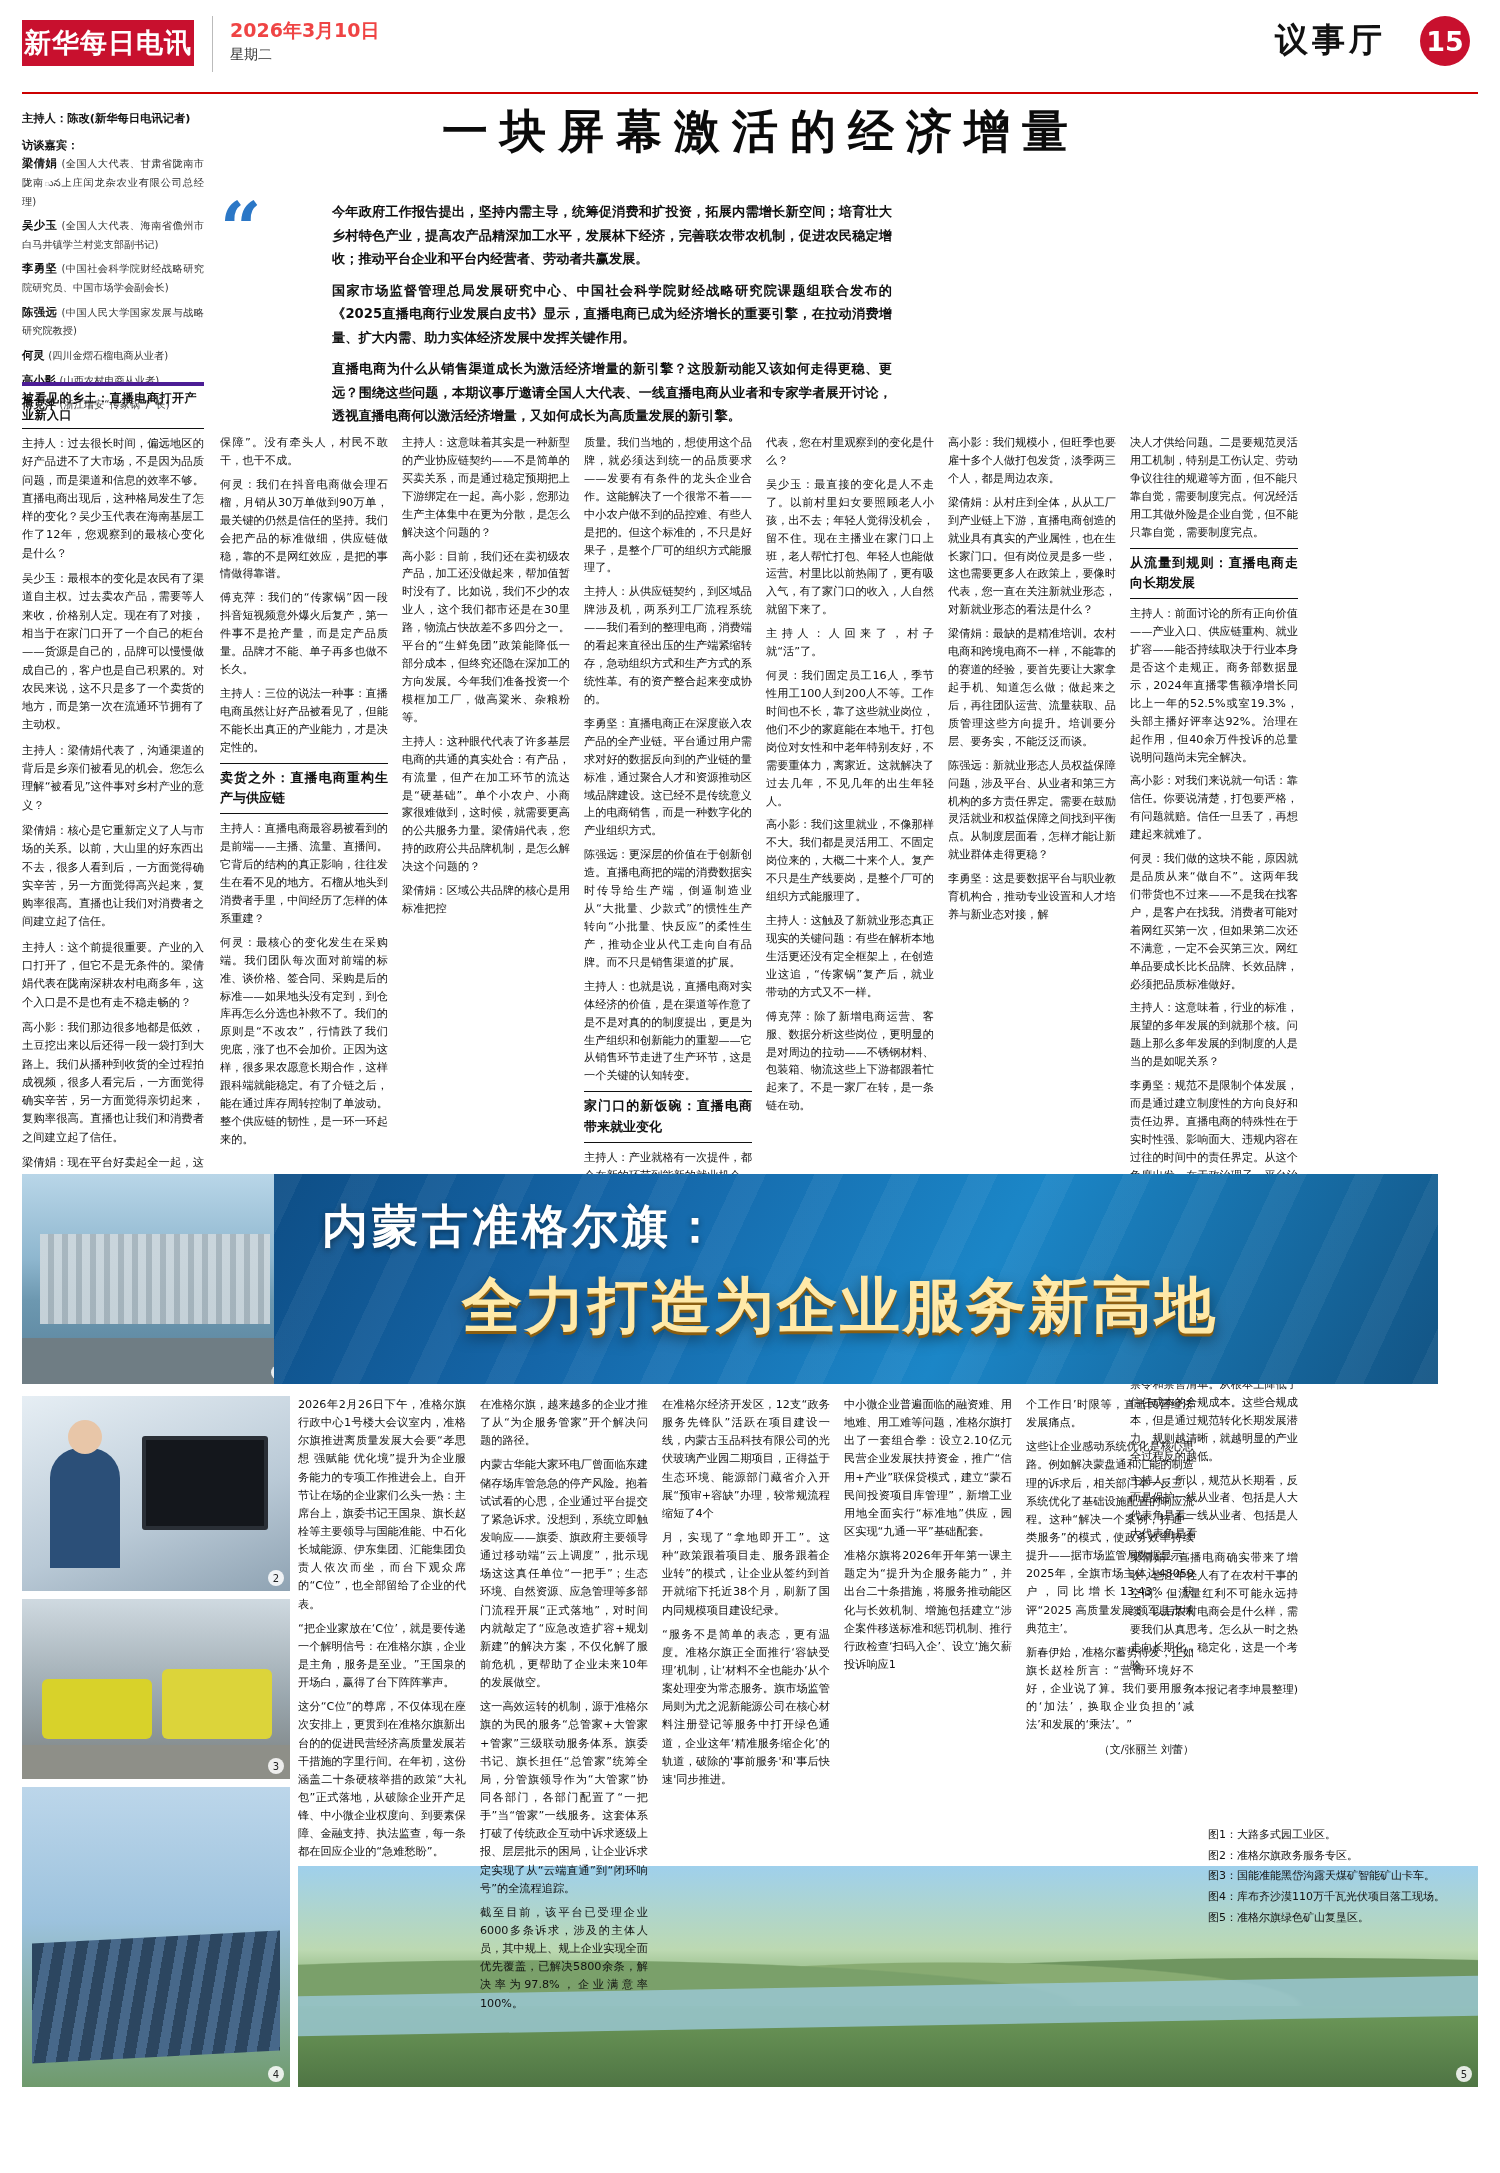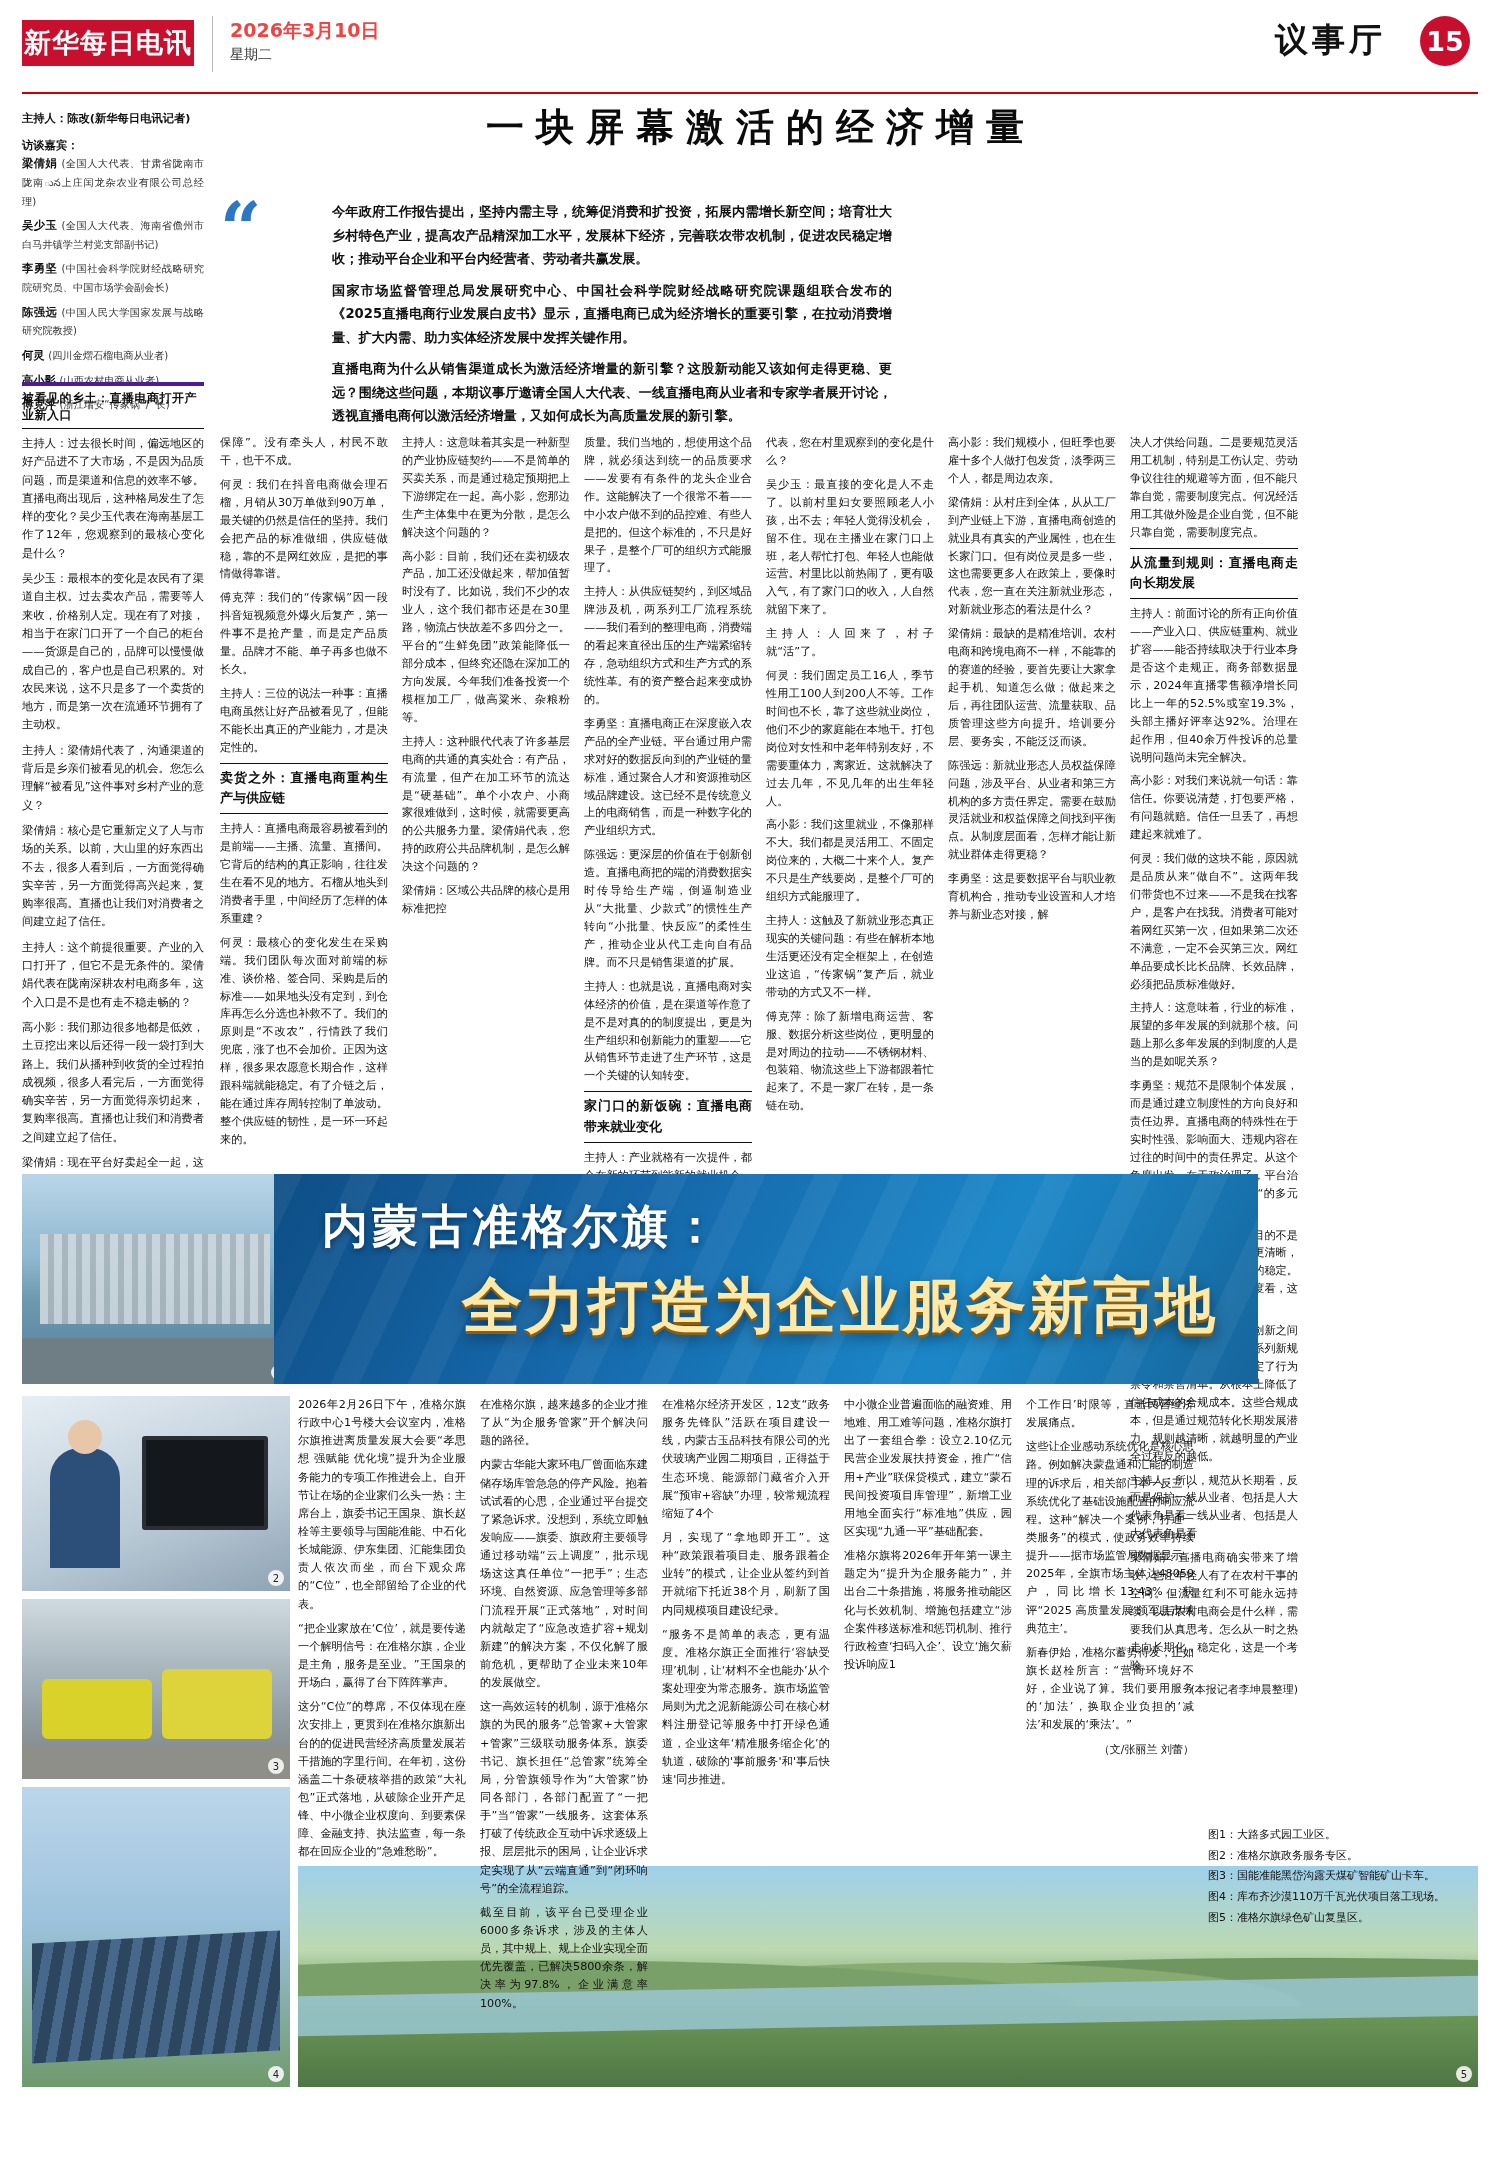--- a/index.html
+++ b/index.html
@@ -33,35 +33,35 @@
   .host-col .guest-hd{margin-top:8px;font-weight:bold;}
   .host-col .guest{margin-bottom:6px;text-align:justify;}
   .host-col .sub{font-size:10.2px;color:#333;}
 
   .sidebar-sub{position:absolute;left:0;top:278px;width:182px;}
   .sidebar-sub .sub-title{font-size:12px;font-weight:bold;border-top:4px solid #4c1d95;border-bottom:1px solid #111;
      padding:4px 0;margin-bottom:6px;letter-spacing:.5px;}
   .sidebar-sub p{font-size:11.3px;line-height:1.62;margin:0 0 7px 0;text-align:justify;}
 
   .headline-wrap{position:absolute;left:198px;top:0;width:1082px;}
-  .headline{font-size:38px;font-weight:bold;letter-spacing:12px;text-align:center;line-height:1.2;
+  .headline{font-size:46px;font-weight:bold;letter-spacing:12px;text-align:center;line-height:1.2;
      font-family:"DejaVu Serif","Liberation Serif",serif;color:#0b0b0b;}
   .lead-wrap{position:absolute;left:310px;top:96px;width:560px;}
   .quote-mark{position:absolute;left:198px;top:96px;font-size:72px;line-height:.8;color:#2b77c6;font-weight:bold;font-family:"DejaVu Serif",serif;}
   .lead p{font-size:13.2px;line-height:1.78;margin:0 0 8px 0;text-align:justify;font-weight:bold;color:#111;}
 
   .cols{position:absolute;left:198px;top:330px;width:1082px;height:560px;}
   .col{position:absolute;top:0;width:168px;font-size:11.2px;line-height:1.6;text-align:justify;}
   .col p{margin:0 0 6px 0;}
   .c1{left:0;}.c2{left:182px;}.c3{left:364px;}.c4{left:546px;}.c5{left:728px;}.c6{left:910px;}
   .subhead{font-size:13px;font-weight:bold;border-top:1px solid #111;border-bottom:1px solid #111;padding:4px 0;margin:4px 0 6px 0;}
   .byline{text-align:right;font-size:11px;margin-top:6px;}
 
   
-  .banner{position:absolute;left:22px;top:1160px;width:1236px;height:210px;overflow:hidden;}
+  .banner{position:absolute;left:22px;top:1160px;width:1416px;height:210px;overflow:hidden;}
   .banner-photo{position:absolute;left:0;top:0;width:270px;height:210px;
     background:linear-gradient(#b9d6e8,#8fb7cf 40%,#6d98b0 60%,#56809a);}
   .banner-photo .stacks{position:absolute;left:18px;top:60px;width:230px;height:90px;
     background:repeating-linear-gradient(90deg,#cfd8dd 0 8px,#aab6bd 8px 14px);opacity:.9;}
   .banner-photo .ground{position:absolute;left:0;bottom:0;width:100%;height:46px;background:#6f7d84;}
   .banner-photo .num{position:absolute;right:6px;bottom:4px;width:15px;height:15px;border-radius:50%;
     background:rgba(255,255,255,.85);color:#222;font-size:10px;display:flex;align-items:center;justify-content:center;}
   .banner-bg{position:absolute;left:252px;top:0;width:1204px;height:210px;
     background:linear-gradient(120deg,#0e4e86 0%,#1566a8 28%,#1b86c7 58%,#12507f 100%);}
   .banner-bg:after{content:"";position:absolute;left:0;top:0;right:0;bottom:0;

